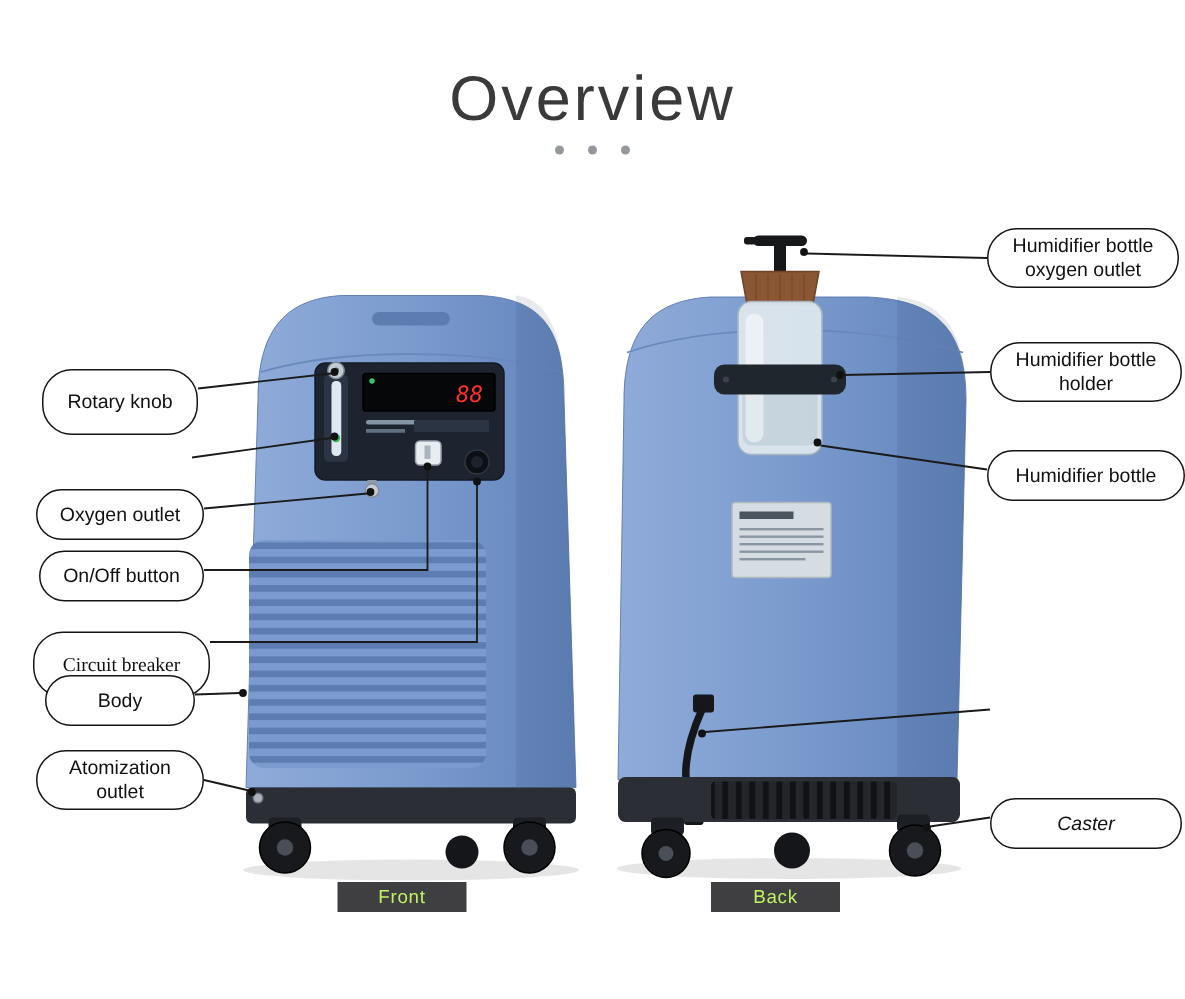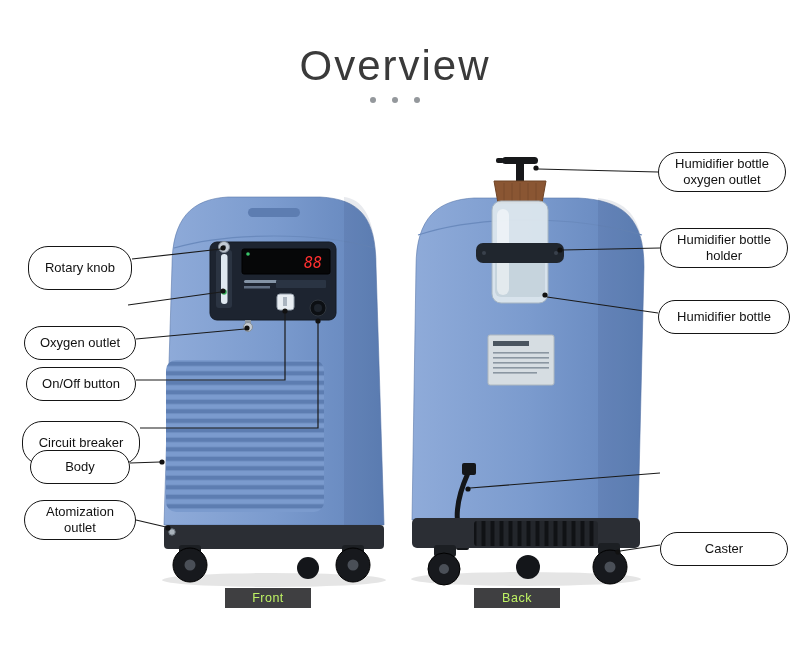--- a/index.html
+++ b/index.html
@@ -169,25 +169,25 @@
       <circle cx="560" cy="250" r="2.6"></circle>
       <circle cx="545" cy="295" r="2.6"></circle>
       <circle cx="468" cy="489" r="2.6"></circle>
       <circle cx="618" cy="552" r="2.6"></circle>
     </g>
   </svg>
 
   <div class="callout" style="left:28px; top:246px; width:104px; height:44px;">Rotary knob</div>
   <div class="callout" style="left:24px; top:326px; width:112px; height:26px;">Oxygen outlet</div>
   <div class="callout" style="left:26px; top:367px; width:110px; height:27px;">On/Off button</div>
-  <div class="callout" style="left:22px; top:421px; width:118px; height:44px;">Circuit breaker</div>
+  <div class="callout" style="left:22px; top:421px; width:118px; height:44px;font-family:Liberation Serif, serif;">Circuit breaker</div>
   <div class="callout" style="left:24px; top:500px; width:112px; height:40px;">Atomization outlet</div>
   <div class="callout" style="left:30px; top:450px; width:100px; height:27px;">Body</div>
 
   <div class="callout" style="left:658px; top:152px; width:128px; height:40px;">Humidifier bottle oxygen outlet</div>
   <div class="callout" style="left:660px; top:228px; width:128px; height:40px;">Humidifier bottle holder</div>
   <div class="callout" style="left:658px; top:300px; width:132px; height:26px;">Humidifier bottle</div>
-  <div class="callout" style="left:660px; top:532px; width:128px; height:26px;">Caster</div>
+  <div class="callout" style="left:660px; top:532px; width:128px; height:26px;font-style:italic;">Caster</div>
 
   <div class="caption" style="left:225px; top:588px;">Front</div>
   <div class="caption" style="left:474px; top:588px;">Back</div>
 
 </div>
 
 </body></html>

